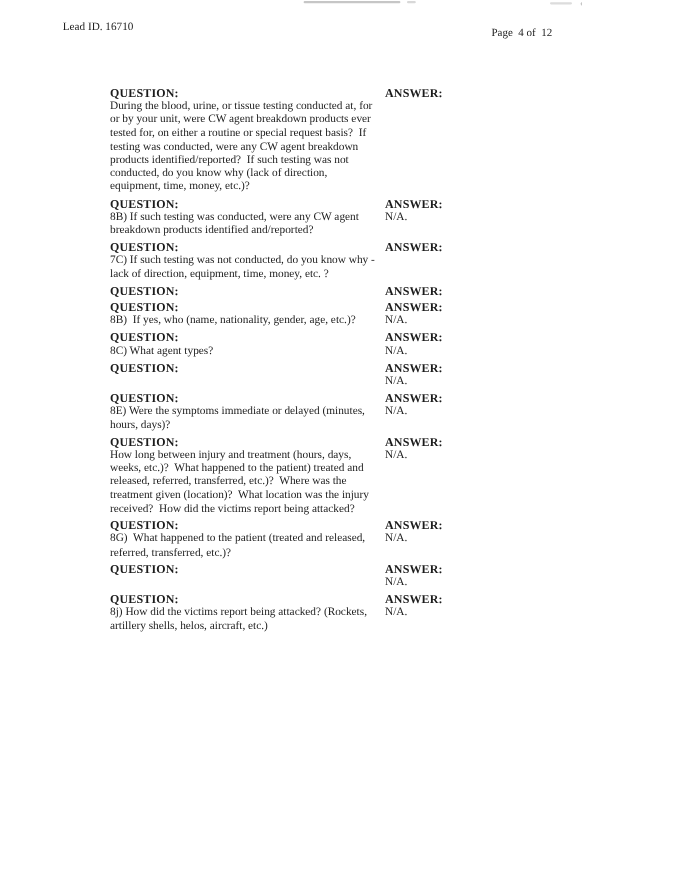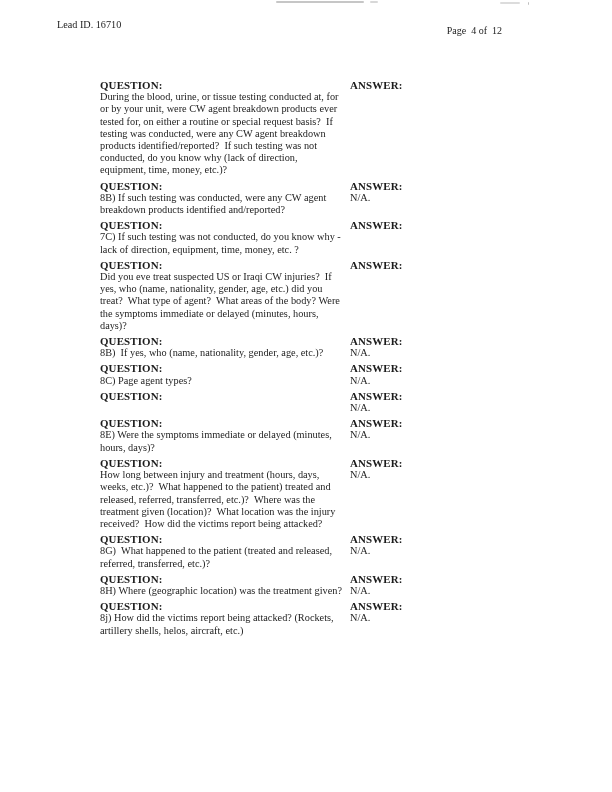--- a/index.html
+++ b/index.html
@@ -115,42 +115,41 @@
       <div class="qa-body">7C) If such testing was not conducted, do you know why - lack of direction, equipment, time, money, etc. ?</div>
     </div>
     <div class="a-col">
       <div class="qa-heading">ANSWER:</div>
     </div>
   </div>
 
   <div class="qa-row">
     <div class="q-col">
       <div class="qa-heading">QUESTION:</div>
-      <div class="qa-body">Did you eve treat suspected US or Iraqi CW injuries?  If yes, who (name, nationality, gender, age, etc.) did you treat?  What type of agent?  What areas of the body? Were the symptoms immediate or delayed (minutes, hours, days)?</div>
     </div>
     <div class="a-col">
       <div class="qa-heading">ANSWER:</div>
     </div>
   </div>
 
   <div class="qa-row">
     <div class="q-col">
       <div class="qa-heading">QUESTION:</div>
       <div class="qa-body">8B)  If yes, who (name, nationality, gender, age, etc.)?</div>
     </div>
     <div class="a-col">
       <div class="qa-heading">ANSWER:</div>
       <div class="qa-body">N/A.</div>
     </div>
   </div>
 
   <div class="qa-row">
     <div class="q-col">
       <div class="qa-heading">QUESTION:</div>
-      <div class="qa-body">8C) Page agent types?</div>
+      <div class="qa-body">8C) What agent types?</div>
     </div>
     <div class="a-col">
       <div class="qa-heading">ANSWER:</div>
       <div class="qa-body">N/A.</div>
     </div>
   </div>
 
   <div class="qa-row">
     <div class="q-col">
       <div class="qa-heading">QUESTION:</div>
@@ -190,21 +189,20 @@
     </div>
     <div class="a-col">
       <div class="qa-heading">ANSWER:</div>
       <div class="qa-body">N/A.</div>
     </div>
   </div>
 
   <div class="qa-row">
     <div class="q-col">
       <div class="qa-heading">QUESTION:</div>
-      <div class="qa-body">8H) Where (geographic location) was the treatment given?</div>
     </div>
     <div class="a-col">
       <div class="qa-heading">ANSWER:</div>
       <div class="qa-body">N/A.</div>
     </div>
   </div>
 
   <div class="qa-row">
     <div class="q-col">
       <div class="qa-heading">QUESTION:</div>

